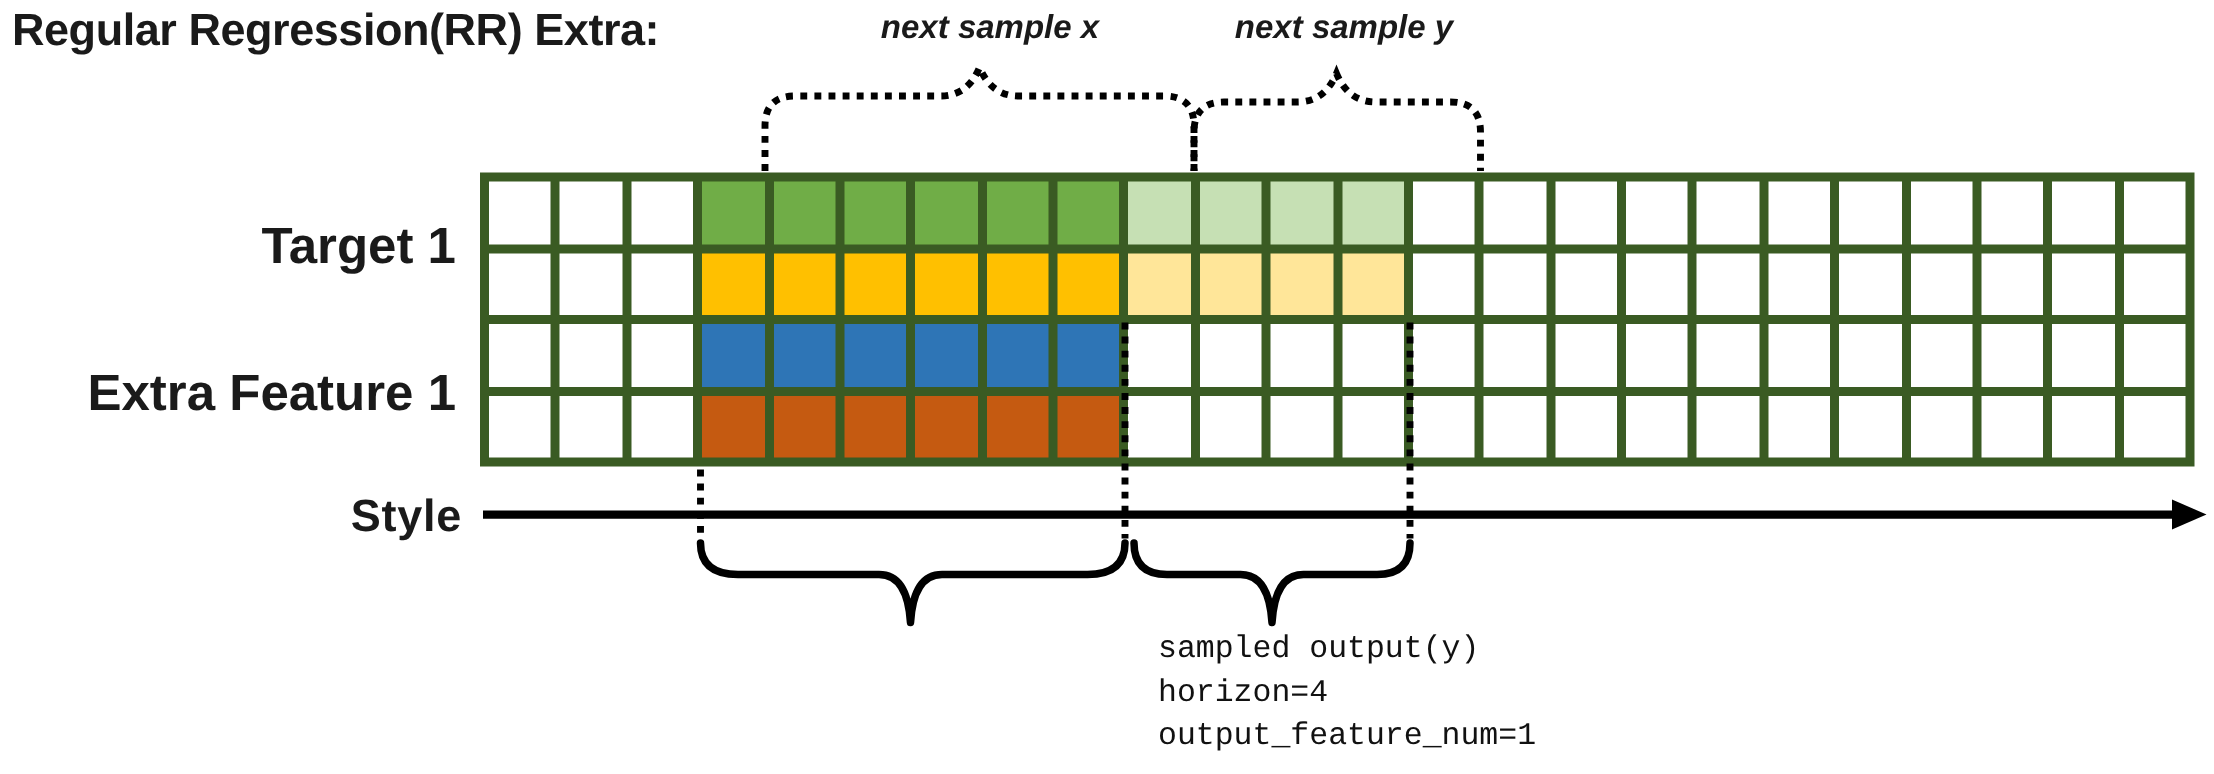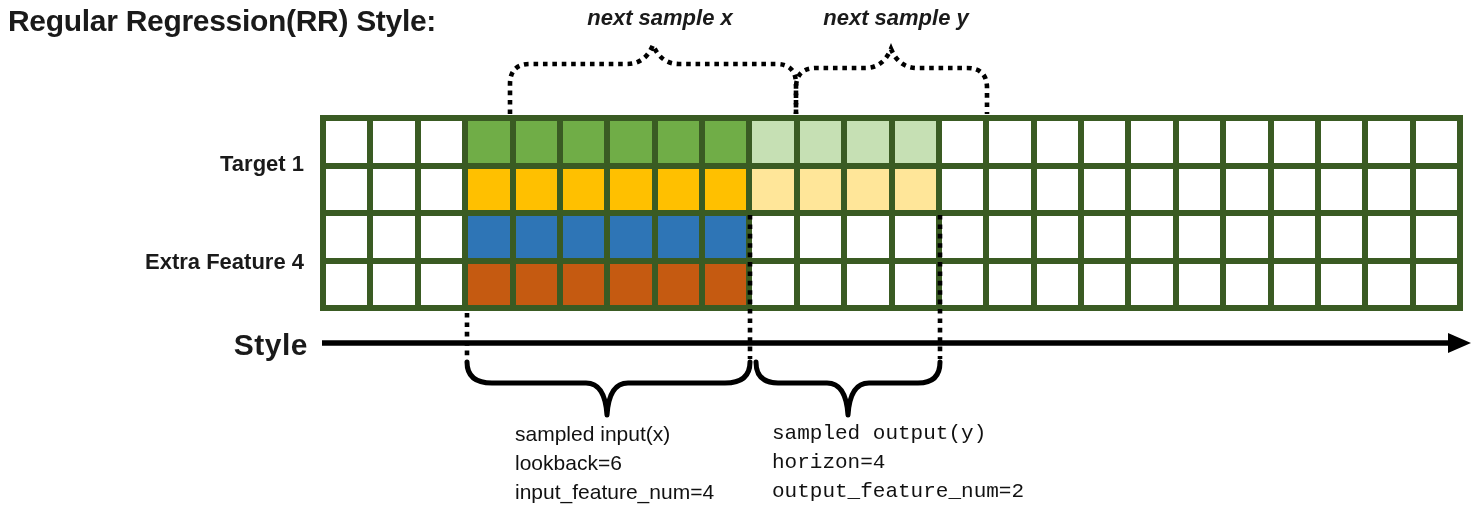--- a/index.html
+++ b/index.html
@@ -23,21 +23,21 @@
     white-space:nowrap;
   }
   #next-x{left:660px;}
   #next-y{left:896px;}
   .row-labels{
     position:absolute;left:0;top:115px;width:312px;height:196px;
     display:flex;flex-direction:column;
   }
   .row-labels .rl{
     flex:1;display:flex;align-items:center;justify-content:flex-end;
-    font-size:22px;font-weight:bold;padding-right:8px;white-space:nowrap;
+    font-size:34px;font-weight:bold;padding-right:8px;white-space:nowrap;
   }
   .sample-grid{
     position:absolute;left:320px;top:115px;width:1143px;height:196px;
     display:grid;
     grid-template-columns:repeat(24,1fr);
     grid-template-rows:repeat(4,1fr);
     gap:6px;padding:6px;box-sizing:border-box;
   }
   .sample-grid .cell{width:100%;height:100%;}
   svg.overlay{
@@ -63,28 +63,28 @@
     white-space:nowrap;
   }
   #caption-input{left:515px;}
   #caption-output{left:772px;font-family:Liberation Mono, monospace;}
 </style>
 </head>
 <body>
 
 <div id="canvas">
 
-  <div class="title">Regular Regression(RR) Style:</div>
+  <div class="title">Regular Regression(RR) Extra:</div>
 
   <div id="next-x" class="next-label">next sample x</div>
   <div id="next-y" class="next-label">next sample y</div>
 
   <div class="row-labels">
     <div class="rl">Target 1</div>
-    <div class="rl">Extra Feature 4</div>
+    <div class="rl">Extra Feature 1</div>
   </div>
 
   <div class="sample-grid" style="background: rgb(58, 91, 35); grid-template-columns: repeat(24, 1fr);">
       <div class="cell" style="background: rgb(255, 255, 255);"></div>
       <div class="cell" style="background: rgb(255, 255, 255);"></div>
       <div class="cell" style="background: rgb(255, 255, 255);"></div>
       <div class="cell" style="background: rgb(112, 173, 71);"></div>
       <div class="cell" style="background: rgb(112, 173, 71);"></div>
       <div class="cell" style="background: rgb(112, 173, 71);"></div>
       <div class="cell" style="background: rgb(112, 173, 71);"></div>
@@ -192,25 +192,20 @@
     <line x1="322" y1="343" x2="1452" y2="343" stroke="#000" stroke-width="5.5"></line>
     <polygon points="1448,333 1471,343 1448,353" fill="#000"></polygon>
 
     <path class="solid-brace" d="M467,362 Q467,383 492,383 L586,383 Q605,383 607,415 Q609,383 628,383 L725,383 Q750,383 750,362"></path>
 
     <path class="solid-brace" d="M756,362 Q756,383 778,383 L827,383 Q846,383 848,415 Q850,383 869,383 L918,383 Q940,383 940,362"></path>
   </svg>
 
   <div class="time-label">Style</div>
 
-  <div id="caption-input" class="caption">
-    <div>sampled input(x)</div>
-    <div>lookback=6</div>
-    <div>input_feature_num=4</div>
-  </div>
 
   <div id="caption-output" class="caption">
     <div>sampled output(y)</div>
     <div>horizon=4</div>
-    <div>output_feature_num=2</div>
+    <div>output_feature_num=1</div>
   </div>
 
 </div>
 
 </body></html>

